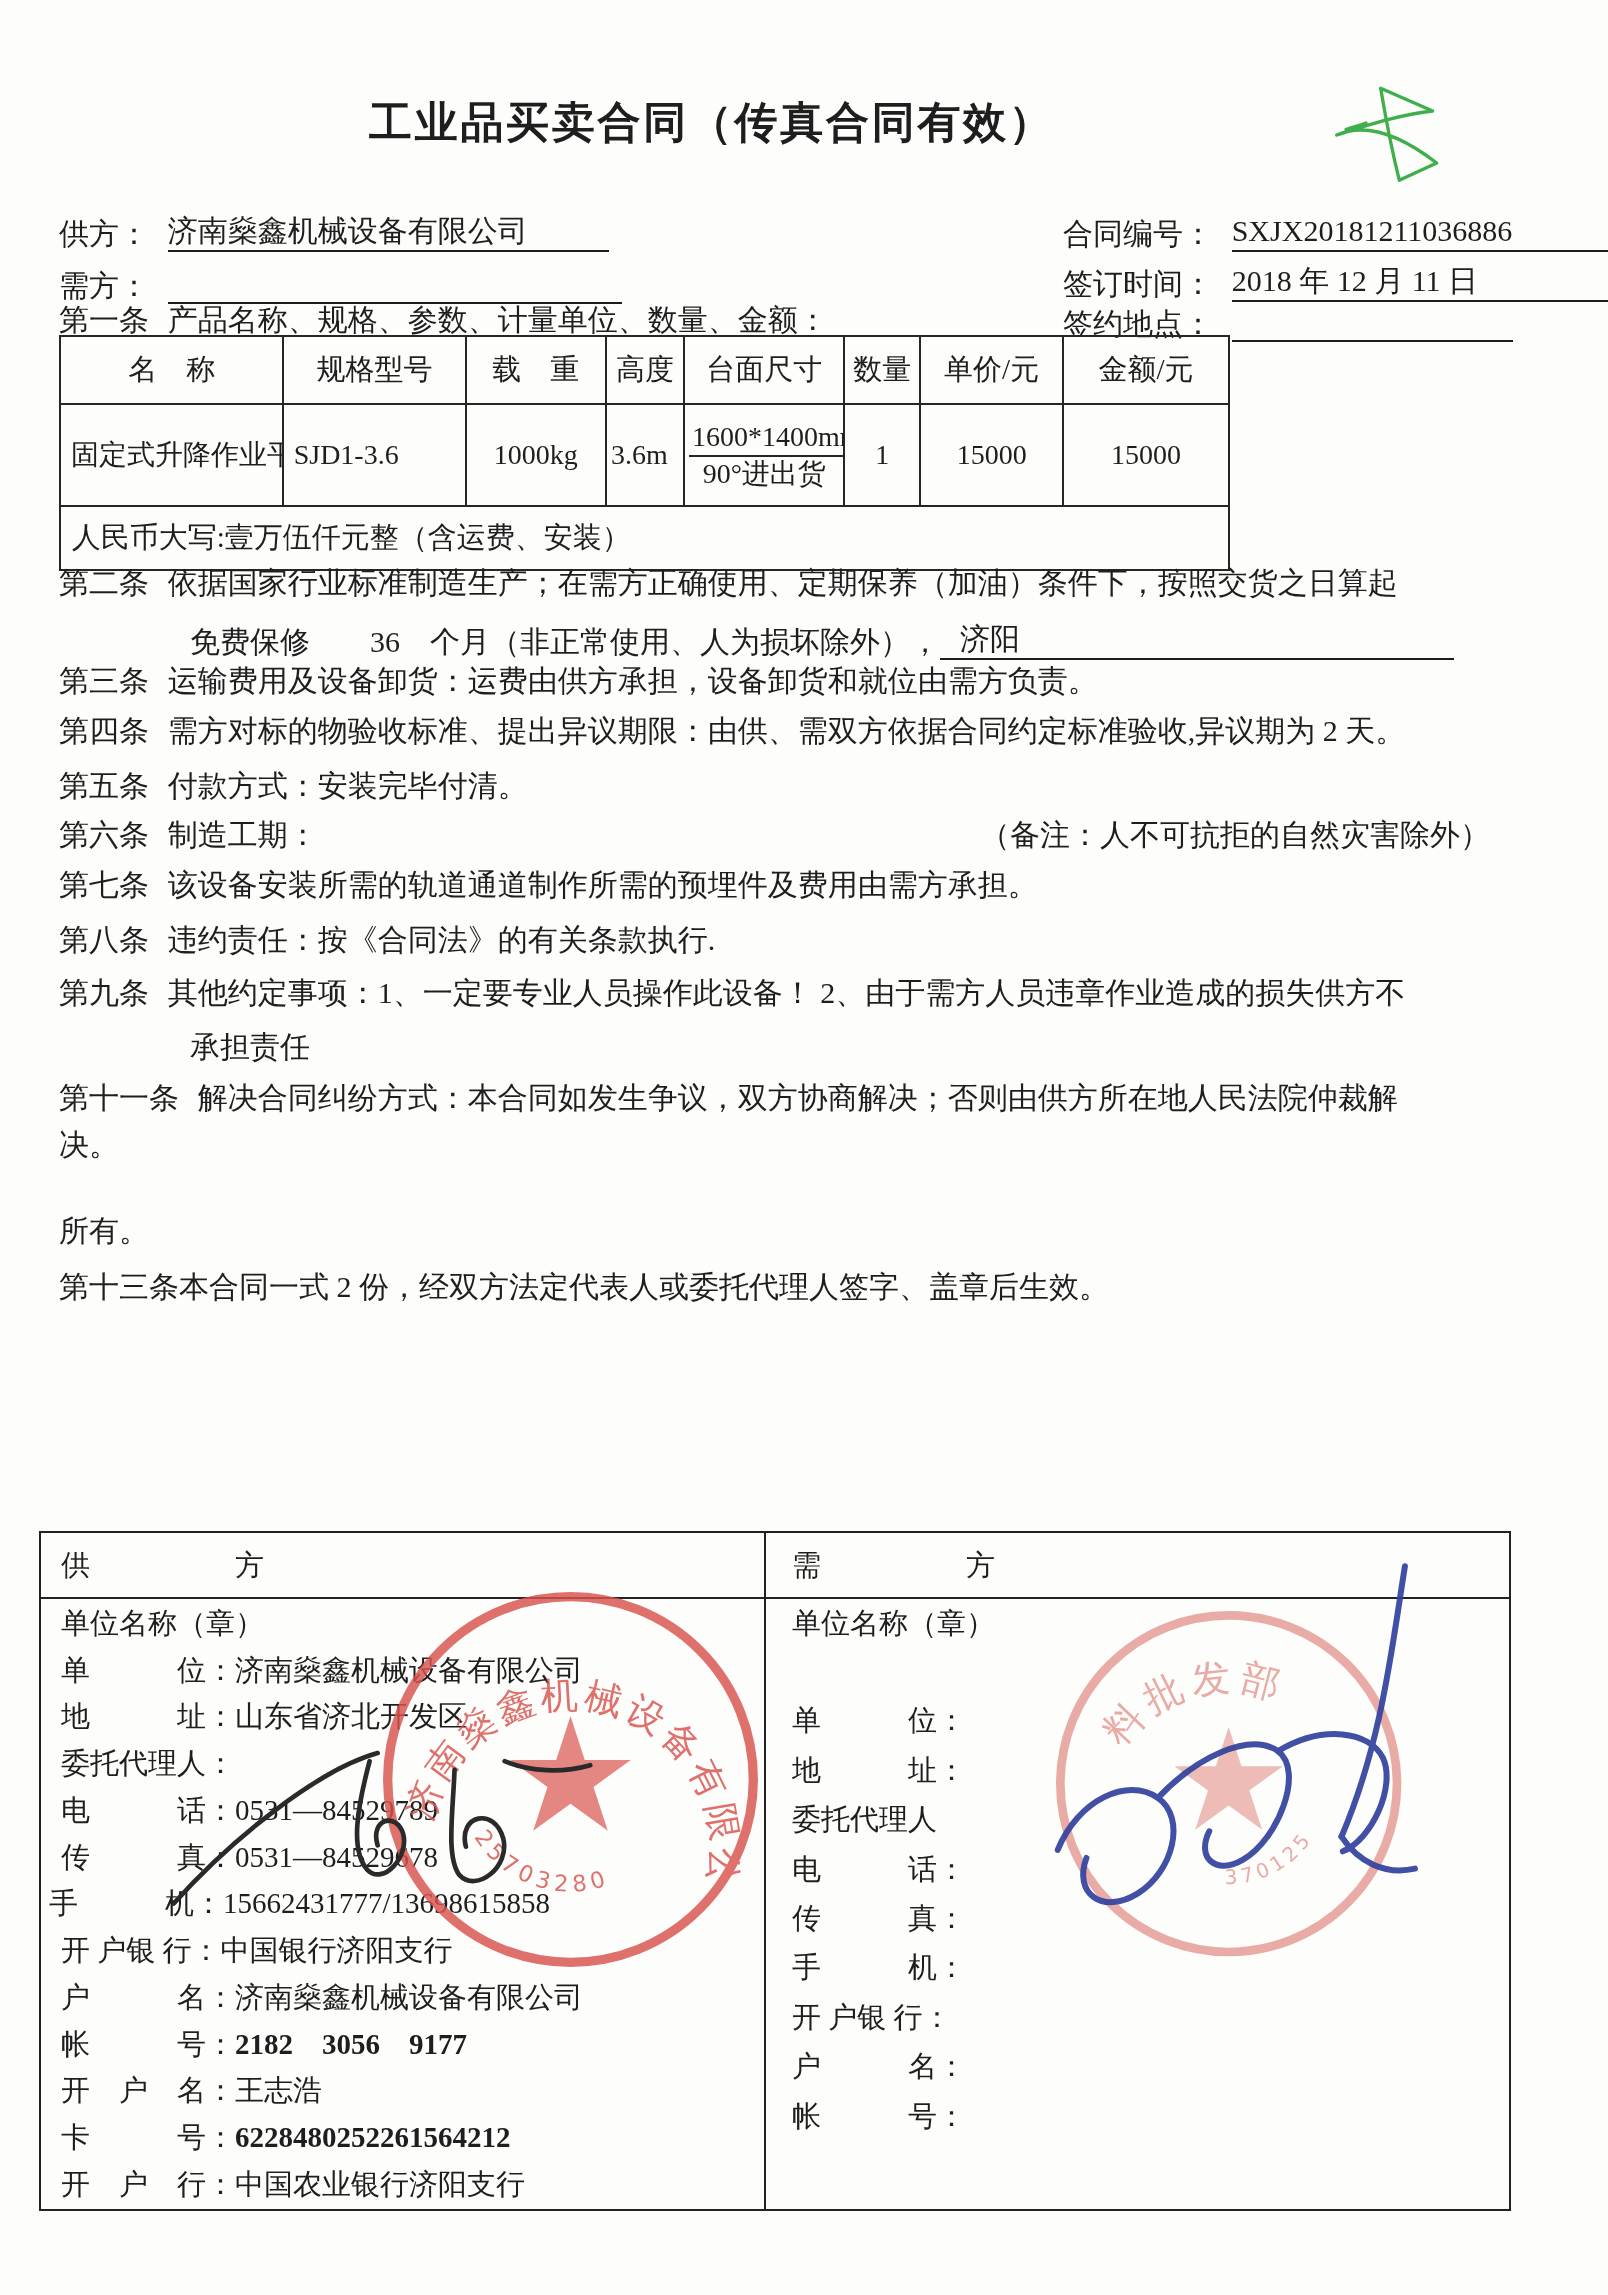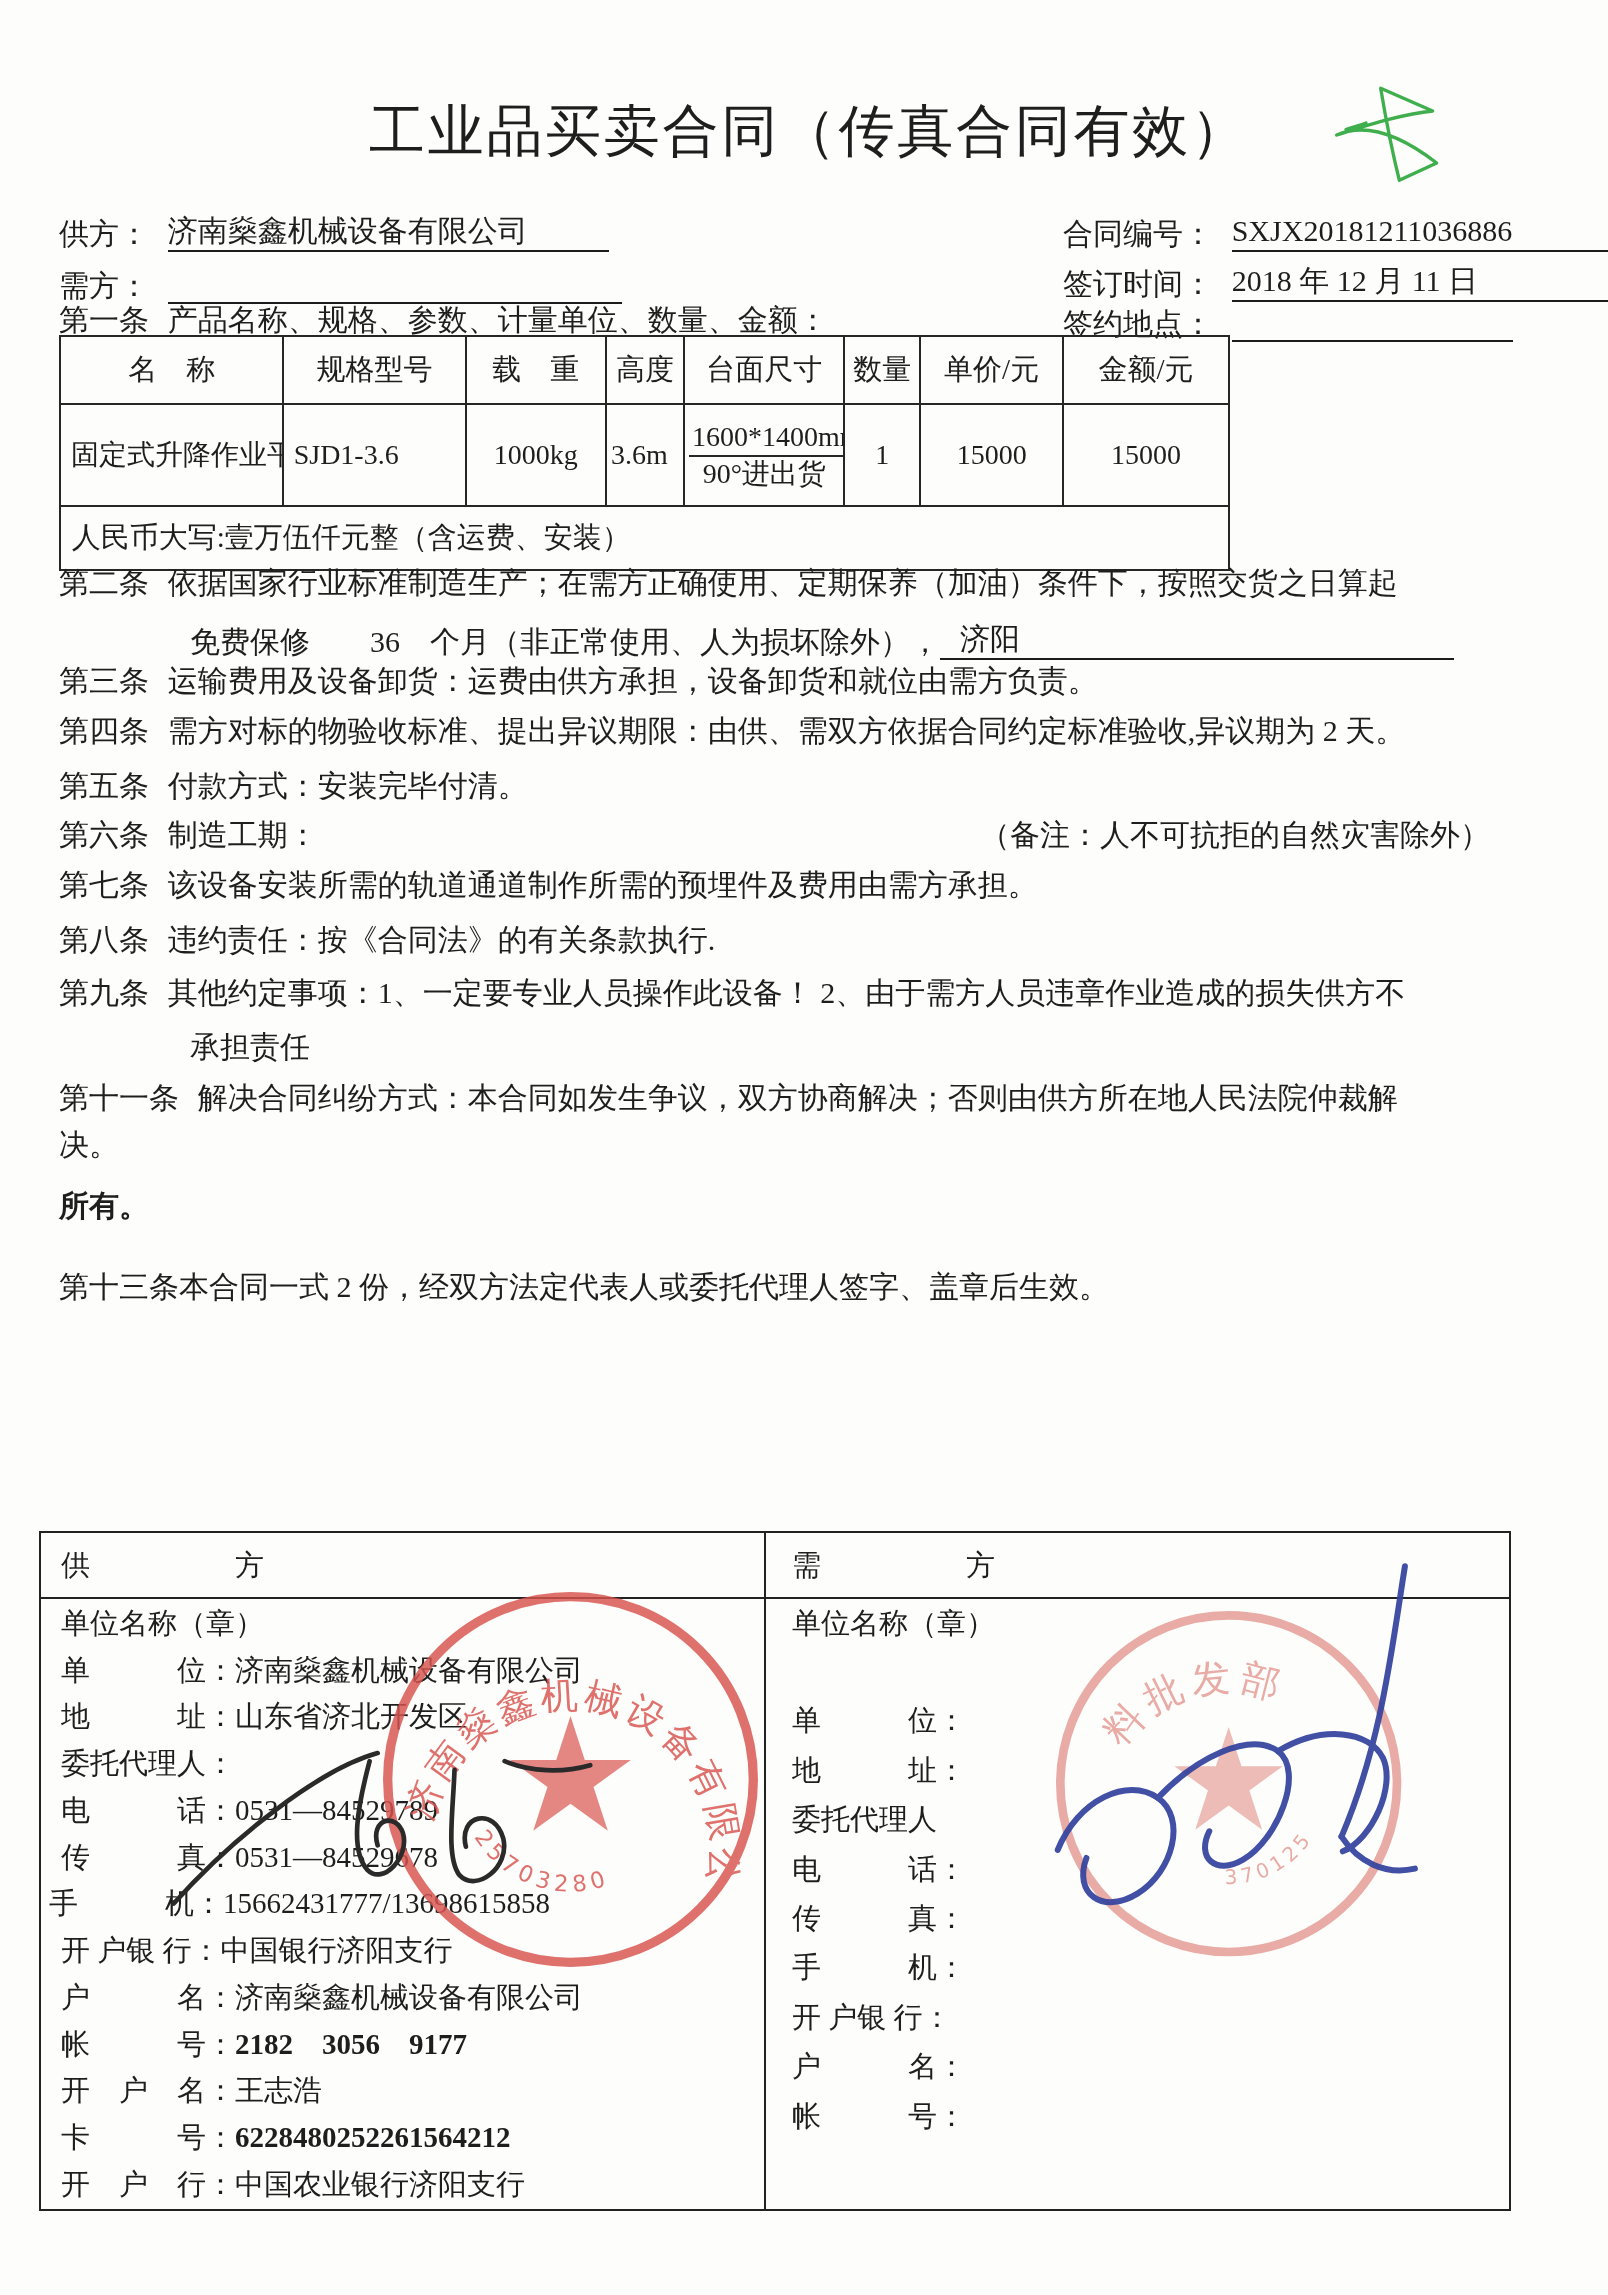--- a/index.html
+++ b/index.html
@@ -2,21 +2,21 @@
 <html style="font-size:10.7px"><head>
 <meta charset="utf-8">
 <style>
   html,body{margin:0;padding:0;background:#e8e8e8;}
   .page{
     position:relative; width:1609px; height:2295px; margin:0 auto;
     background:#fdfdfb; color:#1e1e1e; overflow:hidden;
     font-family:"Liberation Serif","DejaVu Serif",serif;
   }
   .abs{position:absolute; white-space:nowrap;}
-  .title{font-size:56px; font-weight:normal; letter-spacing:2.7px;}
+  .title{font-size:43px; font-weight:bold; letter-spacing:2.7px;}
   .t45{font-size:30px; line-height:1.2;}
   .t42{font-size:28px; line-height:1.2;}
   .lbl{margin-right:18.7px;}
   .ul{display:inline-block; border-bottom:2.7px solid #1c1c1c; line-height:1.25; vertical-align:bottom;}
   table.prod{border-collapse:collapse; table-layout:fixed; width:1171px; font-size:29px;}
   table.prod td,table.prod th{border:2px solid #262626; font-weight:normal; text-align:center; padding:2.7px 4px; overflow:hidden;}
   table.prod .hrow td{height:61px; border-bottom-width:2.7px;}
   table.prod .drow td{height:94px;}
   table.prod .rrow td{height:57px; text-align:left; padding-left:10.7px; border-top-width:2.7px;}
   .szline1{display:inline-block; border-bottom:2px solid #262626; padding:0 2.7px 1.3px 2.7px;}
@@ -127,21 +127,21 @@
     <span class="lbl">第八条</span><span>违约责任：按《合同法》的有关条款执行.</span>
   </div>
   <div class="abs t45" style="left:59px; top:975px;">
     <span class="lbl">第九条</span><span>其他约定事项：1、一定要专业人员操作此设备！ 2、由于需方人员违章作业造成的损失供方不</span>
   </div>
   <div class="abs t45" style="left:190px; top:1029px;">承担责任</div>
   <div class="abs t45" style="left:59px; top:1080px;">
     <span class="lbl">第十一条</span><span>解决合同纠纷方式：本合同如发生争议，双方协商解决；否则由供方所在地人民法院仲裁解</span>
   </div>
   <div class="abs t45" style="left:59px; top:1127px;">决。</div>
-  <div class="abs t45" style="left:59px; top:1188px;font-weight:bold;">所有。</div>
+  <div class="abs t45" style="left:59px; top:1213px;">所有。</div>
   <div class="abs t45" style="left:59px; top:1269px;">第十三条本合同一式 2 份，经双方法定代表人或委托代理人签字、盖章后生效。</div>
 
   <div class="bt">
     <div class="hhead"></div>
     <div class="vsplit"></div>
 
     <div class="pline" style="left:20px; top:13.4px;">供　　　　　方</div>
     <div class="pline" style="left:751px; top:13.4px;">需　　　　　方</div>
 
     <div class="pline" style="left:20px; top:71px;">单位名称（章）</div>

